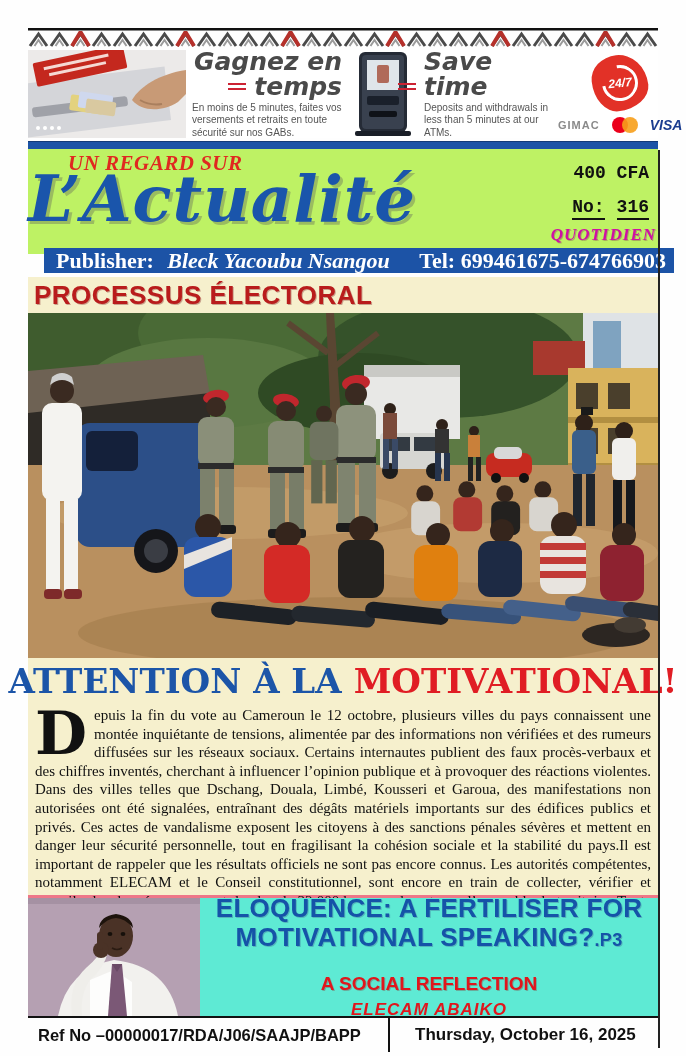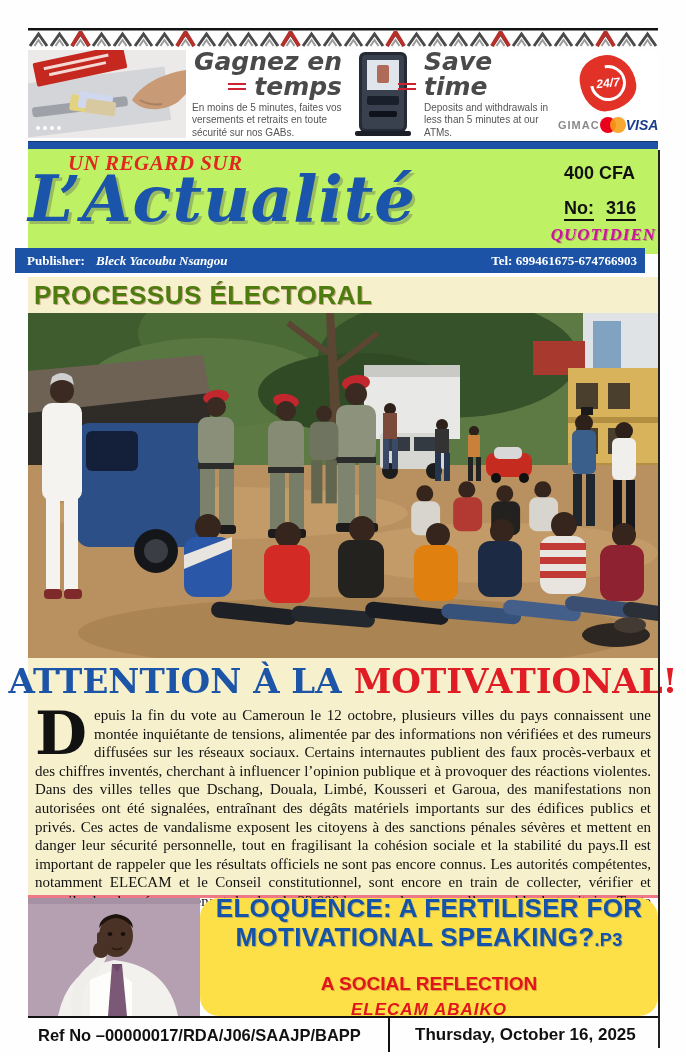--- a/index.html
+++ b/index.html
@@ -19,76 +19,76 @@
       background:#c23; box-shadow:0 5px 0 #c23;}
   .ad-small{font-size:10px;color:#555;line-height:1.25;margin-top:3px;width:150px;}
   .atm-kiosk{flex:0 0 auto;margin:0 4px;}
   .ad-right{display:flex;align-items:center;margin-left:auto;}
   .badge-col{display:flex;flex-direction:column;align-items:center;margin-right:10px;}
   .badge247{width:56px;height:56px;background:#e23127;border-radius:48% 52% 58% 42%/42% 58% 42% 58%;
             transform:rotate(-6deg);display:flex;align-items:center;justify-content:center;position:relative;}
   .badge247::before{content:"";position:absolute;width:30px;height:30px;border:3px solid #fff;
             border-radius:50%;border-left-color:transparent;transform:rotate(40deg);}
   .badge247 span{position:relative;color:#fff;font-weight:bold;font-size:12px;font-style:italic;}
-  .cards-row{display:flex;align-items:center;margin-top:6px;gap:0;}
+  .cards-row{display:flex;align-items:center;margin-top:6px;gap:12px;}
   .gimac{font-size:11px;font-weight:bold;color:#8a8a8a;letter-spacing:1px;}
   .mc{position:relative;width:26px;height:16px;}
   .mc i{position:absolute;top:0;width:16px;height:16px;border-radius:50%;}
   .mc i.r{left:0;background:#eb001b;}
   .mc i.o{left:10px;background:#f79e1b;opacity:.9;}
   .visa{font-size:14px;font-weight:bold;font-style:italic;color:#1a3c8f;}
   
   .blue-rule{position:absolute;left:28px;top:141px;width:630px;height:8px;background:#1c53a6;
              border-top:1px solid #123a78;}
   
   .masthead{position:absolute;left:28px;top:149px;width:630px;height:105px;background:#bef264;}
   .tagline{position:absolute;left:40px;top:2px;color:#e02820;font-weight:bold;font-style:italic;
            font-family:"Liberation Serif",serif;font-size:21px;letter-spacing:.5px;}
   .nameplate{position:absolute;left:0;top:12px;font-family:"DejaVu Serif",serif;
            font-weight:bold;font-style:italic;font-size:64px;color:#1a55ab;letter-spacing:1px;
            text-shadow:3px 3px 0 rgba(90,90,90,.35);}
-  .mast-right{position:absolute;right:22px;top:14px;text-align:left;}
+  .mast-right{position:absolute;right:9px;top:14px;text-align:right;font-family:Liberation Mono, monospace;}
   .price{font-size:18px;font-weight:bold;color:#111;}
   .issue{margin-top:14px;font-size:18px;font-weight:bold;color:#111;}
   .issue span{border-bottom:2px solid #111;padding-bottom:1px;}
   .issue .num{margin-left:12px;}
   .periodicity{position:absolute;right:2px;top:76px;color:#cf10a4;font-weight:bold;font-style:italic;
            font-family:"Liberation Serif",serif;font-size:17px;letter-spacing:1px;
            text-shadow:1px 1px 0 rgba(120,0,90,.3);}
   
-  .pub-bar{position:absolute;left:15px;top:248px;width:630px;height:25px;background:#1c53a6;
+  .pub-bar{position:absolute;left:44px;top:248px;width:630px;height:25px;background:#1c53a6;
            color:#fff;display:flex;align-items:center;justify-content:space-between;
-           font-family:"Liberation Serif",serif;font-weight:bold;font-size:13px;padding:0;}
+           font-family:"Liberation Serif",serif;font-weight:bold;font-size:22px;padding:0;}
   .pub-left{margin-left:12px;}
   .pub-left .name{font-style:italic;margin-left:8px;}
   .pub-tel{margin-right:8px;}
   
   .section-band{position:absolute;left:28px;top:277px;width:630px;height:36px;background:#f6f0cd;
            display:flex;align-items:center;}
-  .section-band span{color:#4d7c0f;font-weight:bold;font-size:26px;letter-spacing:.5px;
+  .section-band span{color:#b91c1c;font-weight:bold;font-size:26px;letter-spacing:.5px;
            font-family:"Liberation Sans",sans-serif;margin-left:6px;
            text-shadow:1px 1px 0 rgba(120,20,20,.35);}
   
   .main-photo{position:absolute;left:28px;top:313px;width:630px;height:345px;overflow:hidden;}
   
   .story{position:absolute;left:28px;top:658px;width:630px;height:237px;background:#f6f0cd;
          border-bottom:3px solid #e78;}
   .headline{display:flex;justify-content:center;align-items:center;height:46px;
          font-family:"DejaVu Serif",serif;font-weight:bold;font-size:34px;white-space:nowrap;}
   .headline .blue{color:#1c55a8;margin-right:12px;}
   .headline .red{color:#e01d24;}
   .article-text{margin:2px 7px 0 7px;font-family:"Liberation Serif",serif;font-size:15px;
          line-height:18.6px;color:#111;text-align:justify;}
   .article-text::first-letter{font-size:60px;font-family:"DejaVu Serif",serif;font-weight:bold;
          float:left;line-height:.82;padding:3px 7px 0 0;}
   
   .feature{position:absolute;left:28px;top:898px;width:630px;height:118px;display:flex;}
   .portrait{width:172px;height:118px;flex:0 0 auto;}
-  .feature-panel{flex:1;background:#fde047;display:flex;flex-direction:column;align-items:center;
-         justify-content:center;text-align:center;border-radius:19px;}
+  .feature-panel{flex:1;background:#5eead4;display:flex;flex-direction:column;align-items:center;
+         justify-content:center;text-align:center;}
   .feat-title{color:#1553a8;font-weight:bold;font-size:26px;line-height:1.08;letter-spacing:.3px;
          text-shadow:1px 1px 0 rgba(60,90,140,.35);}
   .feat-title .pg{font-size:18px;}
   .feat-sub{color:#e0161c;font-weight:bold;font-size:19px;margin-top:22px;
          text-shadow:1px 1px 0 rgba(150,20,20,.3);}
   .feat-author{color:#e0161c;font-weight:bold;font-style:italic;font-size:17px;margin-top:5px;
          letter-spacing:1px;}
   
   .footer{position:absolute;left:28px;top:1016px;width:630px;height:34px;border-top:2px solid #111;
          display:flex;align-items:center;justify-content:flex-end;}

